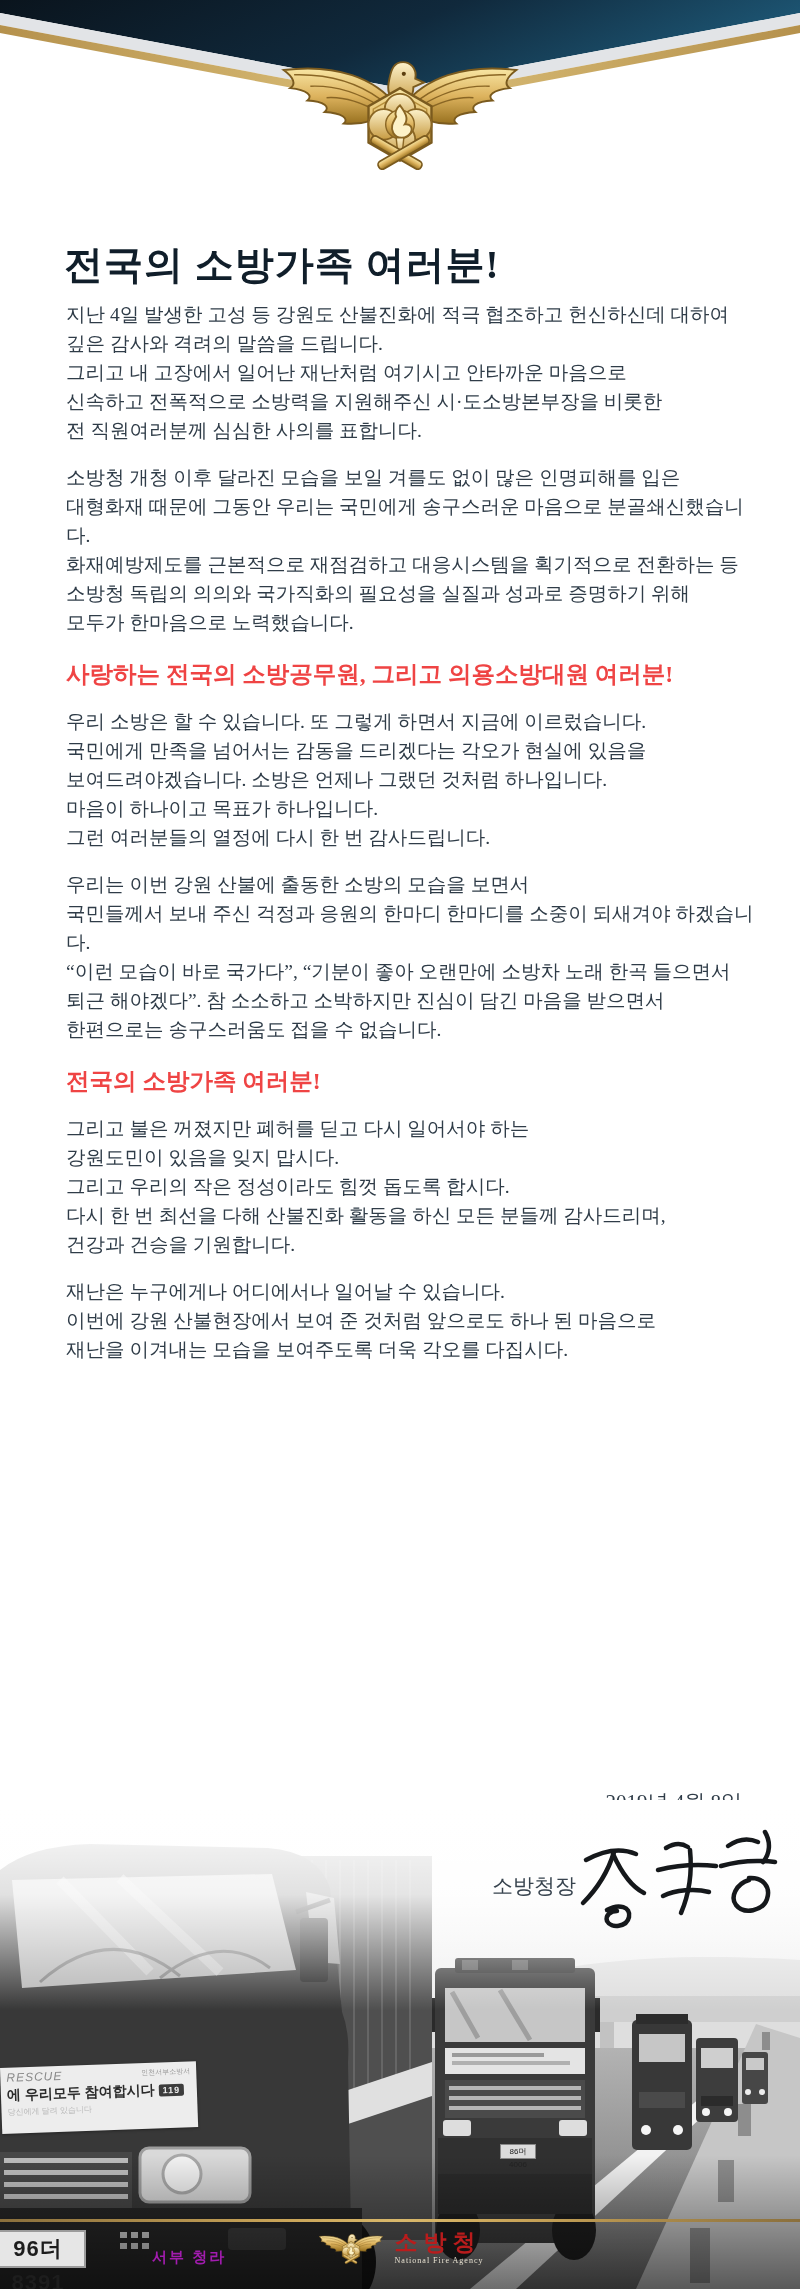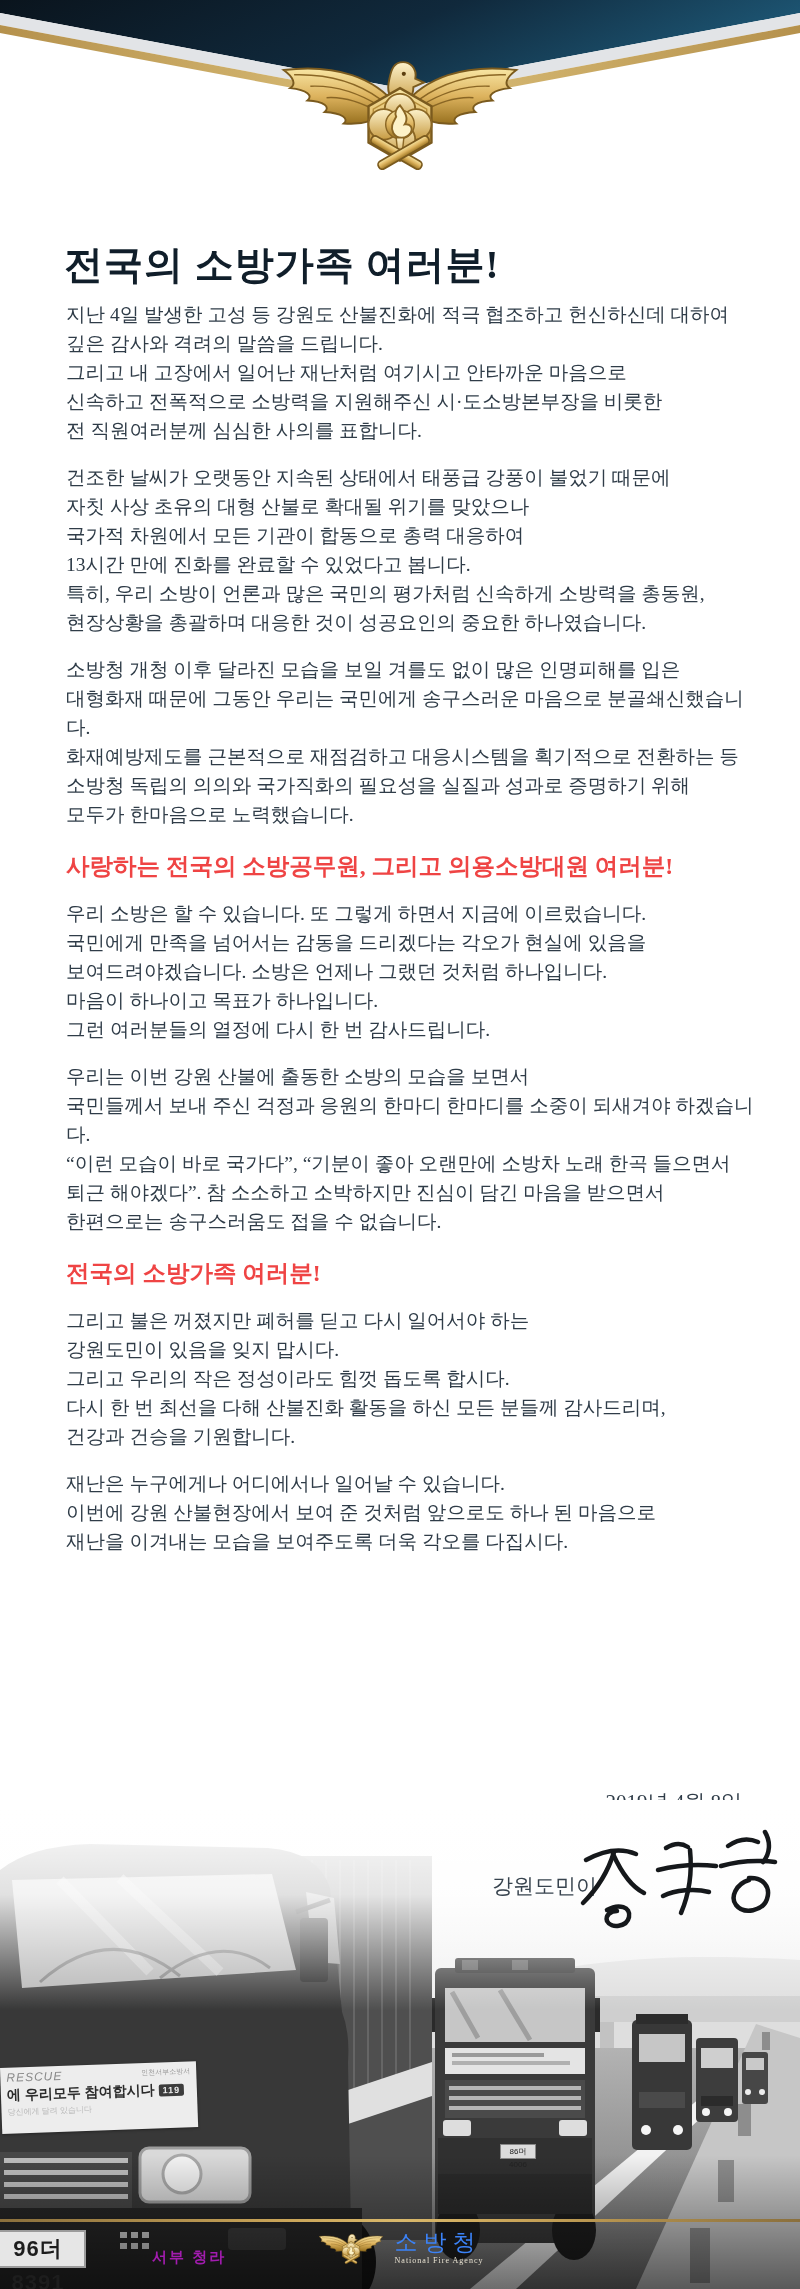--- a/index.html
+++ b/index.html
@@ -79,21 +79,21 @@
     background:linear-gradient(90deg,#8a6f3c,#c9a458 35%,#d9b86b 50%,#c9a458 65%,#8a6f3c);
   }
   .footer-brand{
     position:absolute;left:0;top:430px;width:800px;z-index:5;
     display:flex;justify-content:center;align-items:center;gap:10px;
   }
   .footer-emblem{width:68px;height:34px;}
   .footer-names{display:flex;flex-direction:column;align-items:flex-start;}
   .footer-kr{
     font-family:"Liberation Sans","DejaVu Sans",sans-serif;
-    font-size:23px;font-weight:normal;color:#3b82f6;letter-spacing:6px;line-height:24px;
+    font-size:23px;font-weight:bold;color:#b91c1c;letter-spacing:6px;line-height:24px;
   }
   .footer-en{
     font-family:Liberation Serif, serif;
     font-size:8px;color:#e8e2d2;letter-spacing:1px;margin-top:2px;
   }
 </style>
 </head>
 <body>
 
 <div class="page">
@@ -166,26 +166,20 @@
   </svg>
 
   <h1 class="letter-title">전국의 소방가족 여러분!</h1>
 
   <div class="letter-body">
     <p>지난 4일 발생한 고성 등 강원도 산불진화에 적극 협조하고 헌신하신데 대하여
 깊은 감사와 격려의 말씀을 드립니다.
 그리고 내 고장에서 일어난 재난처럼 여기시고 안타까운 마음으로
 신속하고 전폭적으로 소방력을 지원해주신 시·도소방본부장을 비롯한
 전 직원여러분께 심심한 사의를 표합니다.</p>
-    <p>건조한 날씨가 오랫동안 지속된 상태에서 태풍급 강풍이 불었기 때문에
-자칫 사상 초유의 대형 산불로 확대될 위기를 맞았으나
-국가적 차원에서 모든 기관이 합동으로 총력 대응하여
-13시간 만에 진화를 완료할 수 있었다고 봅니다.
-특히, 우리 소방이 언론과 많은 국민의 평가처럼 신속하게 소방력을 총동원,
-현장상황을 총괄하며 대응한 것이 성공요인의 중요한 하나였습니다.</p>
     <p>소방청 개청 이후 달라진 모습을 보일 겨를도 없이 많은 인명피해를 입은
 대형화재 때문에 그동안 우리는 국민에게 송구스러운 마음으로 분골쇄신했습니다.
 화재예방제도를 근본적으로 재점검하고 대응시스템을 획기적으로 전환하는 등
 소방청 독립의 의의와 국가직화의 필요성을 실질과 성과로 증명하기 위해
 모두가 한마음으로 노력했습니다.</p>
     <h2>사랑하는 전국의 소방공무원, 그리고 의용소방대원 여러분!</h2>
     <p>우리 소방은 할 수 있습니다. 또 그렇게 하면서 지금에 이르렀습니다.
 국민에게 만족을 넘어서는 감동을 드리겠다는 각오가 현실에 있음을
 보여드려야겠습니다. 소방은 언제나 그랬던 것처럼 하나입니다.
 마음이 하나이고 목표가 하나입니다.
@@ -200,21 +194,21 @@
 강원도민이 있음을 잊지 맙시다.
 그리고 우리의 작은 정성이라도 힘껏 돕도록 합시다.
 다시 한 번 최선을 다해 산불진화 활동을 하신 모든 분들께 감사드리며,
 건강과 건승을 기원합니다.</p>
     <p>재난은 누구에게나 어디에서나 일어날 수 있습니다.
 이번에 강원 산불현장에서 보여 준 것처럼 앞으로도 하나 된 마음으로
 재난을 이겨내는 모습을 보여주도록 더욱 각오를 다집시다.</p>
   </div>
 
   <div class="closing-date">2019년 4월 8일</div>
-  <div class="signer-title">강원도민이</div>
+  <div class="signer-title">소방청장</div>
   <div class="signature">
     <span class="sr">정문호</span>
     <svg viewBox="0 0 200 110" width="200" height="110">
       <g fill="none" stroke="#15181b" stroke-width="4.5" stroke-linecap="round">
         <path d="M8,36 C28,25 44,24 58,30"></path>
         <path d="M36,28 C30,48 18,66 5,79"></path>
         <path d="M35,30 C45,52 56,64 66,69"></path>
         <path d="M29,86 C41,79 53,83 51,93 C49,103 33,105 29,97 C27,91 33,87 39,87"></path>
         <path d="M88,24 C96,19 104,19 110,23"></path>
         <path d="M80,46 C100,41 120,40 138,42"></path>

